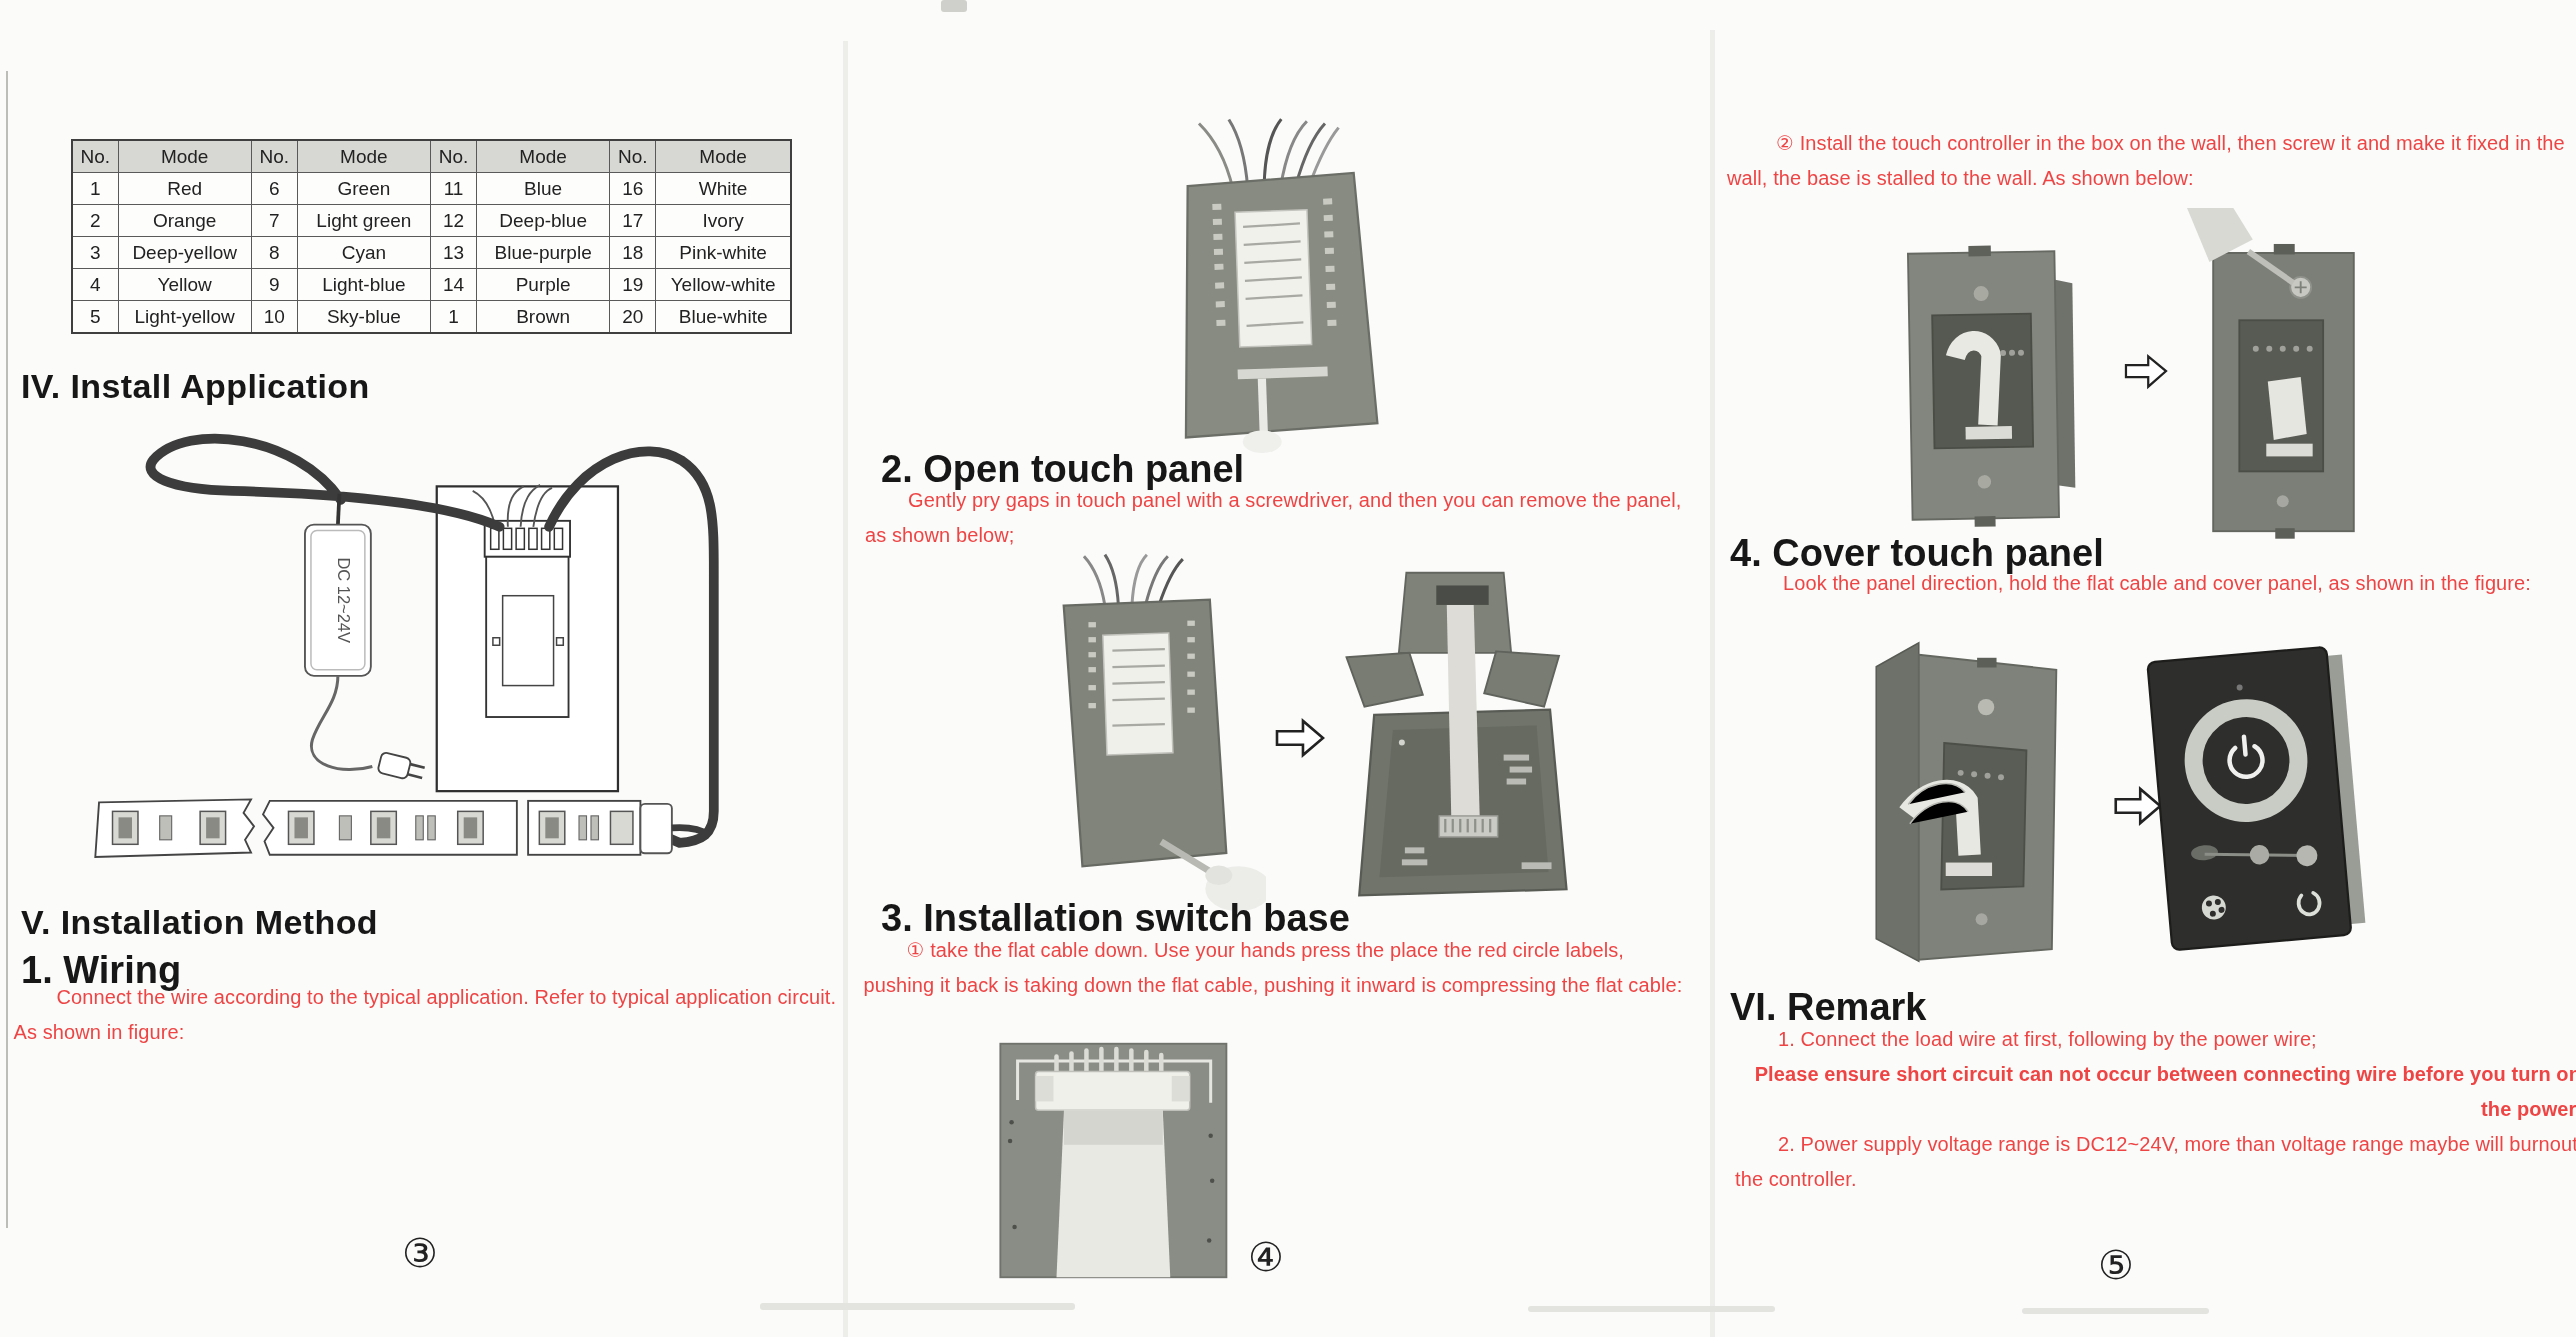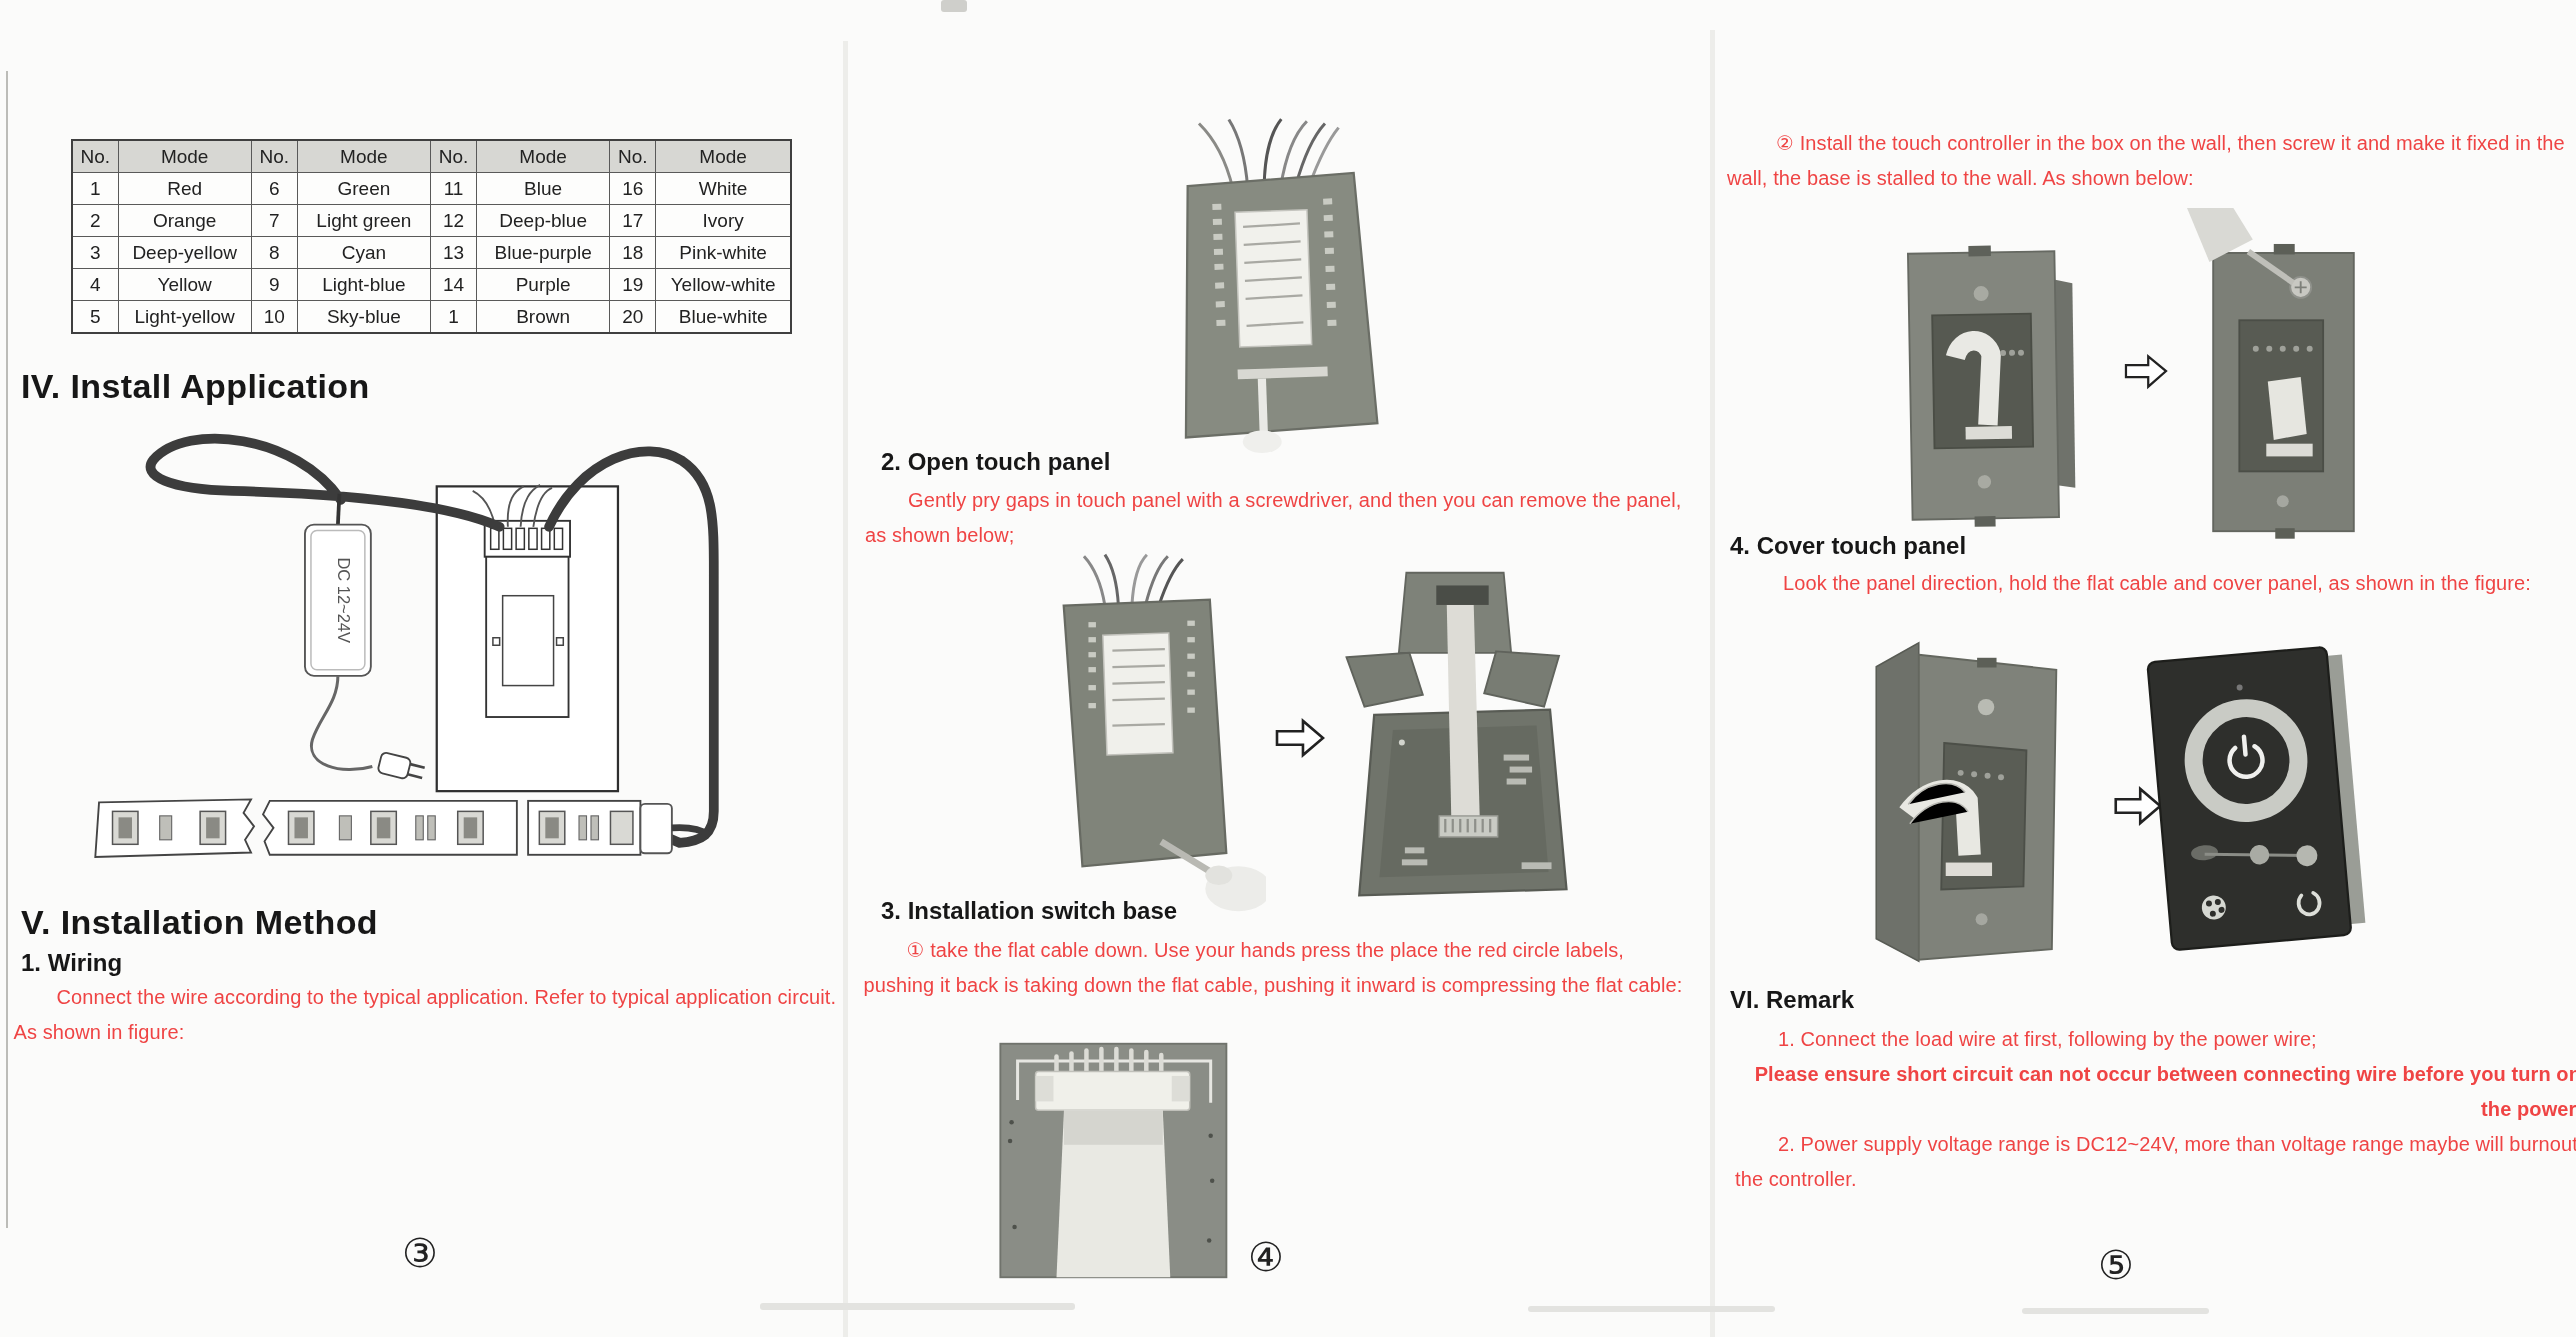--- a/index.html
+++ b/index.html
@@ -12,21 +12,21 @@
   #page3{left:0;width:850px;}
   #page4{left:850px;width:861px;}
   #page5{left:1715px;width:861px;}
   .abs{position:absolute;}
   .scan-line{background:#a7a7a2;opacity:.75;}
   .gutter{background:#ededea;}
   .smudge{background:#e3e3e0;border-radius:3px;}
 
   
   .h-big{font-size:34px;font-weight:bold;letter-spacing:0.4px;color:#171717;}
-  .h-med{font-size:24px;font-weight:bold;color:#171717;}
+  .h-med{font-size:38px;font-weight:bold;color:#171717;}
   .para{font-size:20px;line-height:35px;letter-spacing:0.1px;color:#ef4444;}
   .indent{text-indent:43px;}
   .indent-lg{text-indent:49px;}
   .pagenum{font-family:"DejaVu Sans",sans-serif;font-size:40px;color:#222;width:120px;text-align:center;}
   .bold{font-weight:bold;text-align:right;}
 
   
   #mode-table{border-collapse:collapse;table-layout:fixed;width:721px;
     font-size:19px;color:#222;background:#fdfdfc;}
   #mode-table th,#mode-table td{

